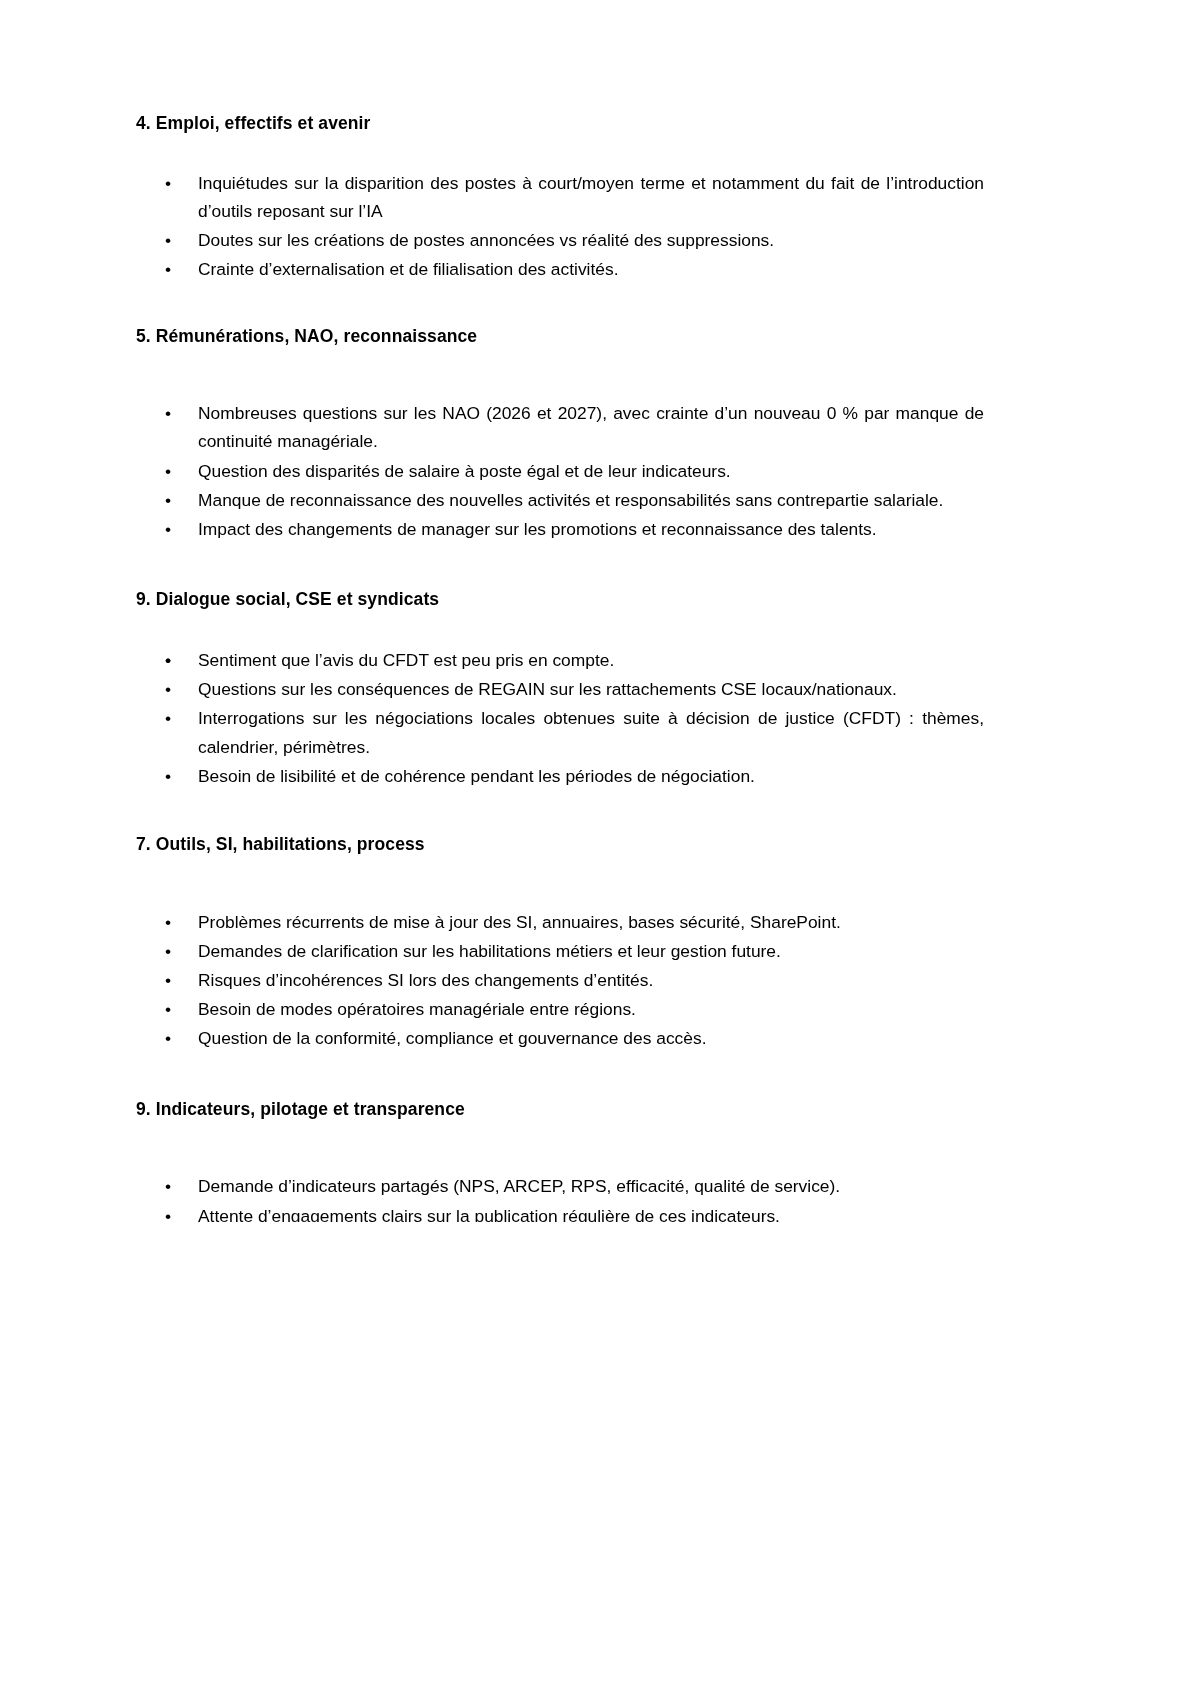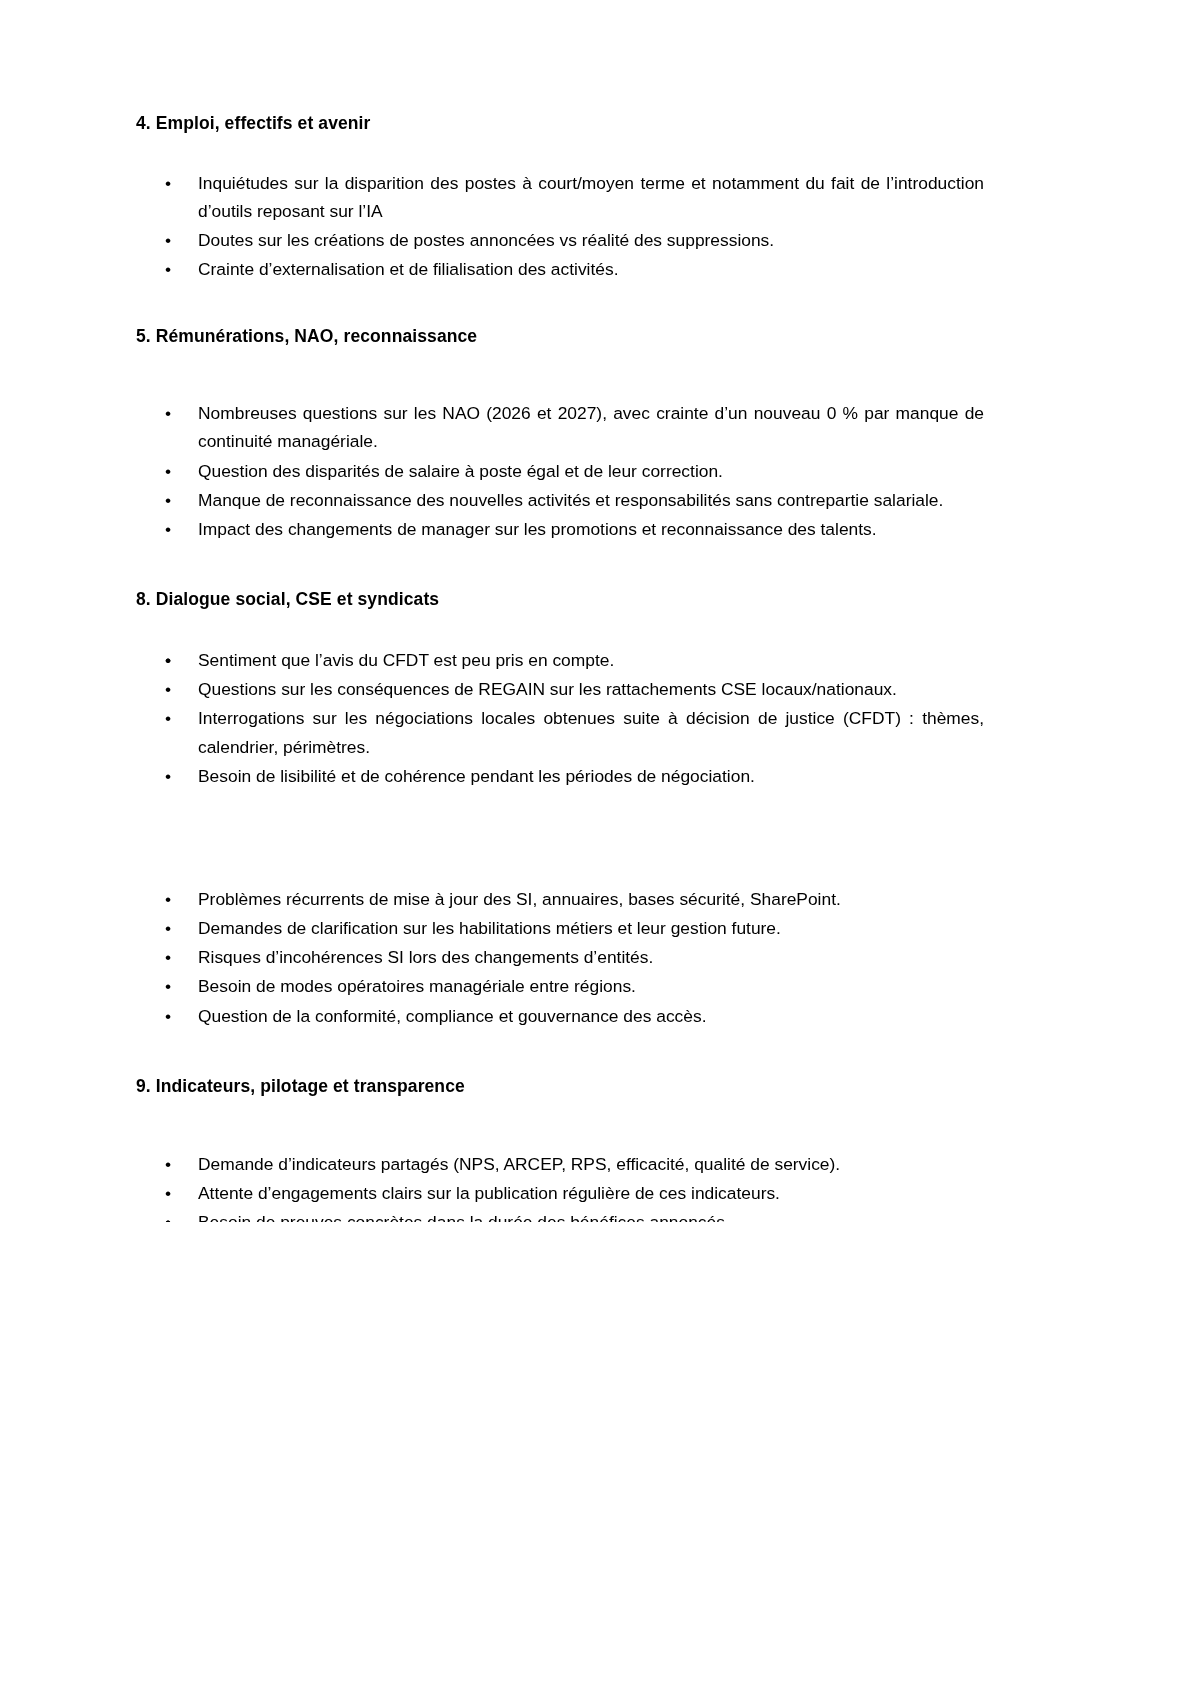--- a/index.html
+++ b/index.html
@@ -104,37 +104,37 @@
     <div class="section">
       <p class="section-heading">5. Rémunérations, NAO, reconnaissance</p>
       <div class="gap-after-heading-2"></div>
       <ul class="bullet-list">
         <li class="bullet-item justified">
           <span class="bullet-glyph">•</span>
           <span>Nombreuses questions sur les NAO (2026 et 2027), avec crainte d’un nouveau 0 % par manque de continuité managériale.</span>
         </li>
         <li class="bullet-item">
           <span class="bullet-glyph">•</span>
-          <span>Question des disparités de salaire à poste égal et de leur correction.</span>
+          <span>Question des disparités de salaire à poste égal et de leur indicateurs.</span>
         </li>
         <li class="bullet-item justified">
           <span class="bullet-glyph">•</span>
           <span>Manque de reconnaissance des nouvelles activités et responsabilités sans contrepartie salariale.</span>
         </li>
         <li class="bullet-item">
           <span class="bullet-glyph">•</span>
           <span>Impact des changements de manager sur les promotions et reconnaissance des talents.</span>
         </li>
       </ul>
     </div>
 
     <div class="gap-after-list-2"></div>
 
     <div class="section">
-      <p class="section-heading">8. Dialogue social, CSE et syndicats</p>
+      <p class="section-heading">9. Dialogue social, CSE et syndicats</p>
       <div class="gap-after-heading-1"></div>
       <ul class="bullet-list">
         <li class="bullet-item">
           <span class="bullet-glyph">•</span>
         </li>
         <li class="bullet-item">
           <span class="bullet-glyph">•</span>
           <span>Sentiment que l’avis du CFDT est peu pris en compte.</span>
         </li>
         <li class="bullet-item">
@@ -148,20 +148,21 @@
         <li class="bullet-item">
           <span class="bullet-glyph">•</span>
           <span>Besoin de lisibilité et de cohérence pendant les périodes de négociation.</span>
         </li>
       </ul>
     </div>
 
     <div class="gap-after-list-3"></div>
 
     <div class="section">
+      <p class="section-heading">7. Outils, SI, habilitations, process</p>
       <div class="gap-after-heading-2"></div>
       <ul class="bullet-list">
         <li class="bullet-item">
           <span class="bullet-glyph">•</span>
           <span>Problèmes récurrents de mise à jour des SI, annuaires, bases sécurité, SharePoint.</span>
         </li>
         <li class="bullet-item">
           <span class="bullet-glyph">•</span>
           <span>Demandes de clarification sur les habilitations métiers et leur gestion future.</span>
         </li>

